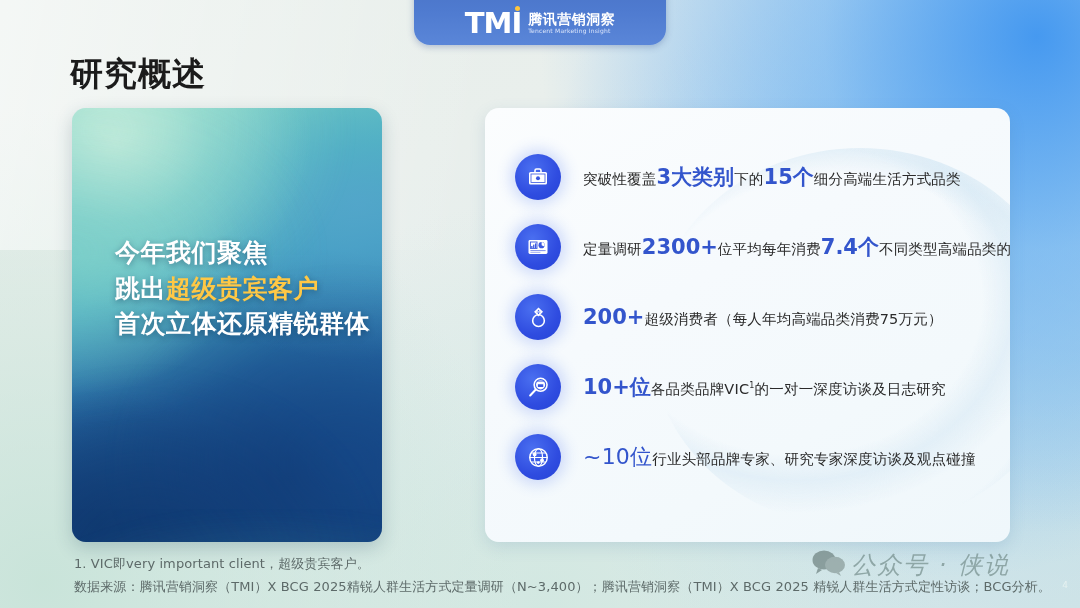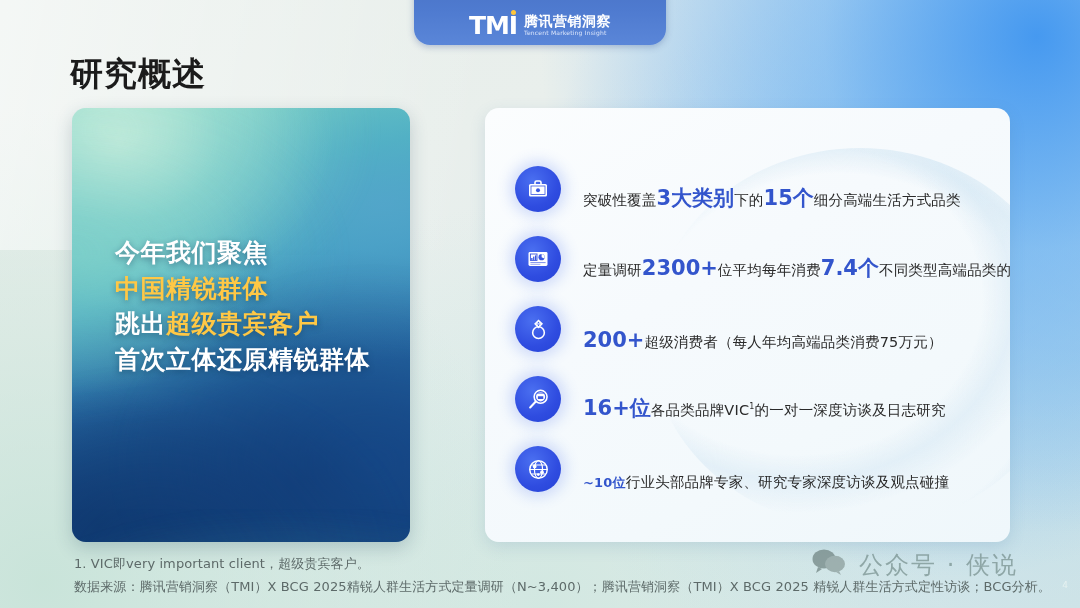--- a/index.html
+++ b/index.html
@@ -27,37 +27,37 @@
   .logo-pill{
     position:absolute;left:50%;transform:translateX(-50%);top:-16px;
     width:252px;height:54px;border-radius:0 0 16px 16px;
     background:linear-gradient(180deg,#4a74c8 0%,#4f7bd0 45%,#5a86d8 100%);
     box-shadow:0 2px 7px rgba(40,70,140,.30);
     display:flex;align-items:flex-end;justify-content:center;padding-bottom:7px;
     overflow:hidden;
   }
   .logo-inner{display:flex;align-items:center;gap:7px;}
   .logo-tmi{
-    position:relative;color:#fff;font-weight:700;font-size:25px;letter-spacing:-1px;
+    position:relative;color:#fff;font-weight:700;font-size:29px;letter-spacing:-1px;
     font-family:"DejaVu Sans","Liberation Sans",sans-serif;line-height:1;
   }
   .logo-dot{
     position:absolute;right:1px;top:-3px;width:5px;height:5px;border-radius:50%;
     background:#ffc63c;
   }
   .logo-cn{color:#fff;font-size:14px;font-weight:700;line-height:1.05;letter-spacing:.5px;}
   .logo-en{color:#dce6fb;font-size:6px;line-height:1.1;letter-spacing:.2px;margin-top:1px;}
   
   .page-title{
     position:absolute;left:70px;top:52px;
     font-size:33px;font-weight:700;color:#1b1b1b;letter-spacing:1px;
   }
   
   .left-panel{
-    position:absolute;left:72px;top:108px;width:338px;height:434px;
+    position:absolute;left:72px;top:108px;width:310px;height:434px;
     border-radius:14px;overflow:hidden;
     box-shadow:0 6px 18px rgba(30,70,90,.22);
     background:
       radial-gradient(ellipse 115% 70% at 14% 8%, rgba(190,232,216,.95) 0%, rgba(140,215,205,.55) 26%, rgba(255,255,255,0) 55%),
       radial-gradient(ellipse 90% 55% at 4% 34%, rgba(120,205,200,.85) 0%, rgba(255,255,255,0) 58%),
       radial-gradient(ellipse 120% 60% at 92% 22%, rgba(86,165,205,.75) 0%, rgba(255,255,255,0) 60%),
       radial-gradient(ellipse 140% 75% at 70% 86%, rgba(18,60,118,.92) 0%, rgba(22,72,130,.45) 40%, rgba(255,255,255,0) 72%),
       radial-gradient(ellipse 90% 50% at 8% 96%, rgba(15,55,110,.92) 0%, rgba(255,255,255,0) 62%),
       linear-gradient(168deg,#7fd4c4 0%,#4fb9bf 20%,#3e9cc0 40%,#2d73ad 62%,#1b4e92 82%,#123a73 100%);
   }
@@ -93,44 +93,44 @@
     overflow:hidden;
   }
   .card-swirl{
     position:absolute;right:-60px;top:40px;width:420px;height:380px;
     border-radius:50%;
     background:radial-gradient(ellipse at 35% 40%, rgba(255,255,255,0) 48%, rgba(214,232,244,.55) 56%, rgba(255,255,255,0) 66%),
                radial-gradient(ellipse at 45% 55%, rgba(255,255,255,0) 62%, rgba(206,228,242,.45) 70%, rgba(255,255,255,0) 80%);
     pointer-events:none;
   }
   .bullets{position:absolute;left:0;top:0;right:0;bottom:0;padding:34px 24px 22px 30px;box-sizing:border-box;}
-  .bullet{display:flex;align-items:flex-end;height:70px;}
+  .bullet{display:flex;align-items:center;height:70px;}
   .ico{
     width:46px;height:46px;border-radius:50%;flex:0 0 46px;
     background:radial-gradient(circle at 38% 32%,#4a6ff0 0%,#2f4ce0 60%,#2442d6 100%);
     box-shadow:0 0 14px 5px rgba(70,110,235,.22);
     display:flex;align-items:center;justify-content:center;
   }
   .ico svg{display:block;}
   .btext{
     margin-left:22px;font-size:14.5px;color:#2a2a2a;letter-spacing:.2px;white-space:nowrap;
   }
   .btext .hl{color:#3355cc;font-size:21px;font-weight:700;letter-spacing:0;}
-  .btext .hl2{color:#3355cc;font-size:13px;font-weight:700;}
+  .btext .hl2{color:#3355cc;font-size:22px;font-weight:400;}
   .btext sup{font-size:8px;vertical-align:super;}
   
   .footnote{
     position:absolute;left:74px;top:553px;
     font-size:13px;color:#5d6a69;line-height:1.75;letter-spacing:.1px;
   }
   
   .watermark{
     position:absolute;left:812px;top:549px;
-    display:flex;gap:13px;
-    color:#7f8c8c;opacity:.72;
+    display:flex;align-items:center;gap:5px;
+    color:#7f8c8c;opacity:.72;font-style:italic;
   }
   .wm-text{font-size:24px;letter-spacing:2px;font-weight:400;color:#77908e;}
   .page-num{
     position:absolute;right:12px;top:580px;font-size:9px;color:#eaf4f2;opacity:.85;
   }
 </style>
 </head>
 <body>
 
 <div class="slide">
@@ -154,21 +154,20 @@
   <div class="left-panel">
     <div class="wave">
       <b class="w1"></b>
         <b class="w2"></b>
         <b class="w3"></b>
         <b class="w4"></b>
         <b class="w5"></b>
     </div>
     <div class="panel-text" id="panel-text">
         <div class="ln"><span class="tw">今年我们聚焦</span></div>
-        <div class="ln"><span class="to">中国精锐群体</span></div>
         <div class="ln"><span class="tw">跳出</span><span class="to">超级贵宾客户</span></div>
         <div class="ln"><span class="tw">首次立体还原精锐群体</span></div>
       </div>
   </div>
 
   <div class="right-card">
     <div class="card-swirl"></div>
     <div class="bullets" id="bullets">
         <div class="bullet">
           <div class="ico">
@@ -210,21 +209,21 @@
         <div class="bullet">
           <div class="ico">
             <svg width="25" height="25" viewBox="0 0 24 24">
               <circle cx="14" cy="9.4" r="6.2" fill="none" stroke="#ffffff" stroke-width="1.5"></circle>
               <circle cx="14" cy="9.4" r="4.4" fill="#ffffff"></circle>
               <rect x="11.4" y="8.9" width="5.2" height="2.6" fill="#3a57e0"></rect>
               <path d="M10.4 5.9 h7.2" stroke="#3a57e0" stroke-width=".8"></path>
               <line x1="9.4" y1="14" x2="4" y2="19.6" stroke="#ffffff" stroke-width="2" stroke-linecap="round"></line>
             </svg>
           </div>
-          <div class="btext"><span class="hl">16+位</span><span>各品类品牌VIC</span><sup>1</sup><span>的一对一深度访谈及日志研究</span></div>
+          <div class="btext"><span class="hl">10+位</span><span>各品类品牌VIC</span><sup>1</sup><span>的一对一深度访谈及日志研究</span></div>
         </div>
         <div class="bullet">
           <div class="ico">
             <svg width="25" height="25" viewBox="0 0 24 24">
               <circle cx="12" cy="12" r="8.4" fill="none" stroke="#ffffff" stroke-width="1.4"></circle>
               <ellipse cx="12" cy="12" rx="3.9" ry="8.4" fill="none" stroke="#ffffff" stroke-width="1.1"></ellipse>
               <path d="M3.6 12 h16.8 M4.9 7.6 h14.2 M4.9 16.4 h14.2" stroke="#ffffff" stroke-width="1"></path>
               <circle cx="8.3" cy="9.1" r="1.8" fill="#ffffff"></circle>
               <circle cx="15.4" cy="14.6" r="1.8" fill="#ffffff"></circle>
               <circle cx="11.8" cy="16.9" r="1.3" fill="#ffffff"></circle>

